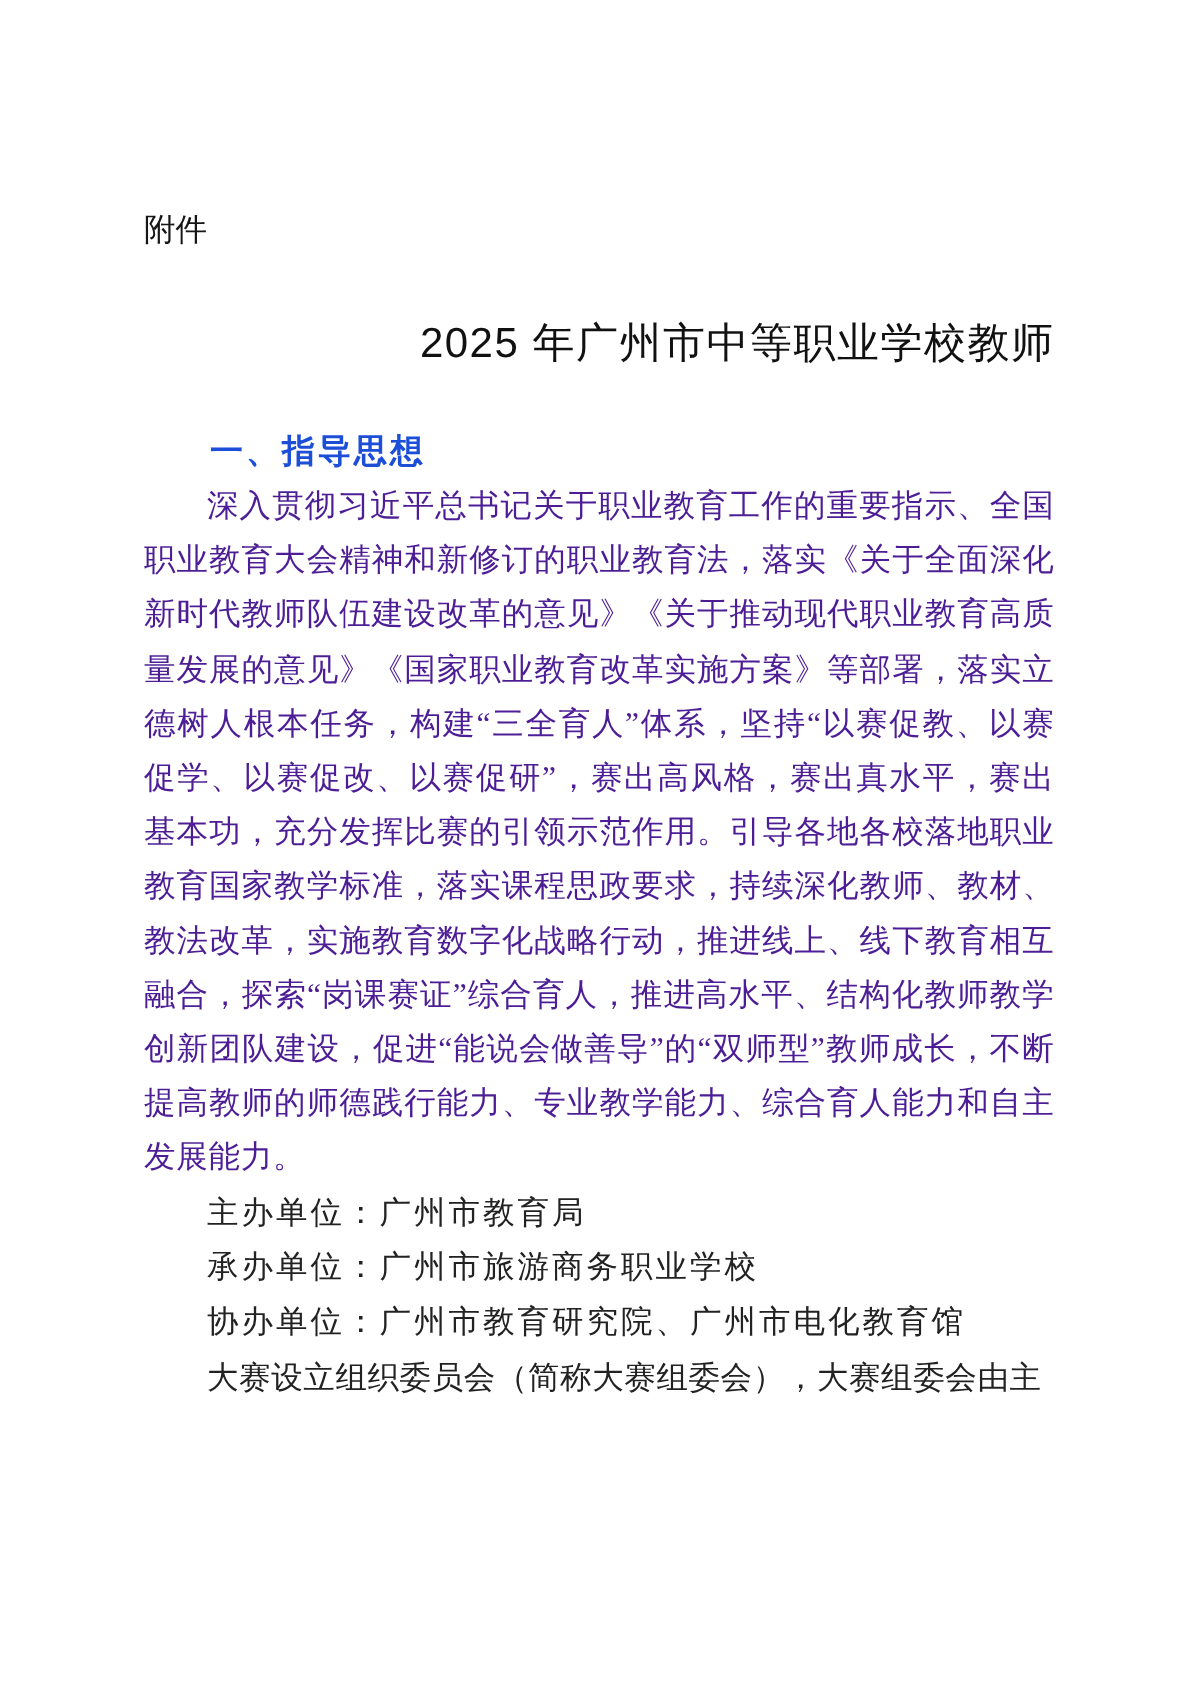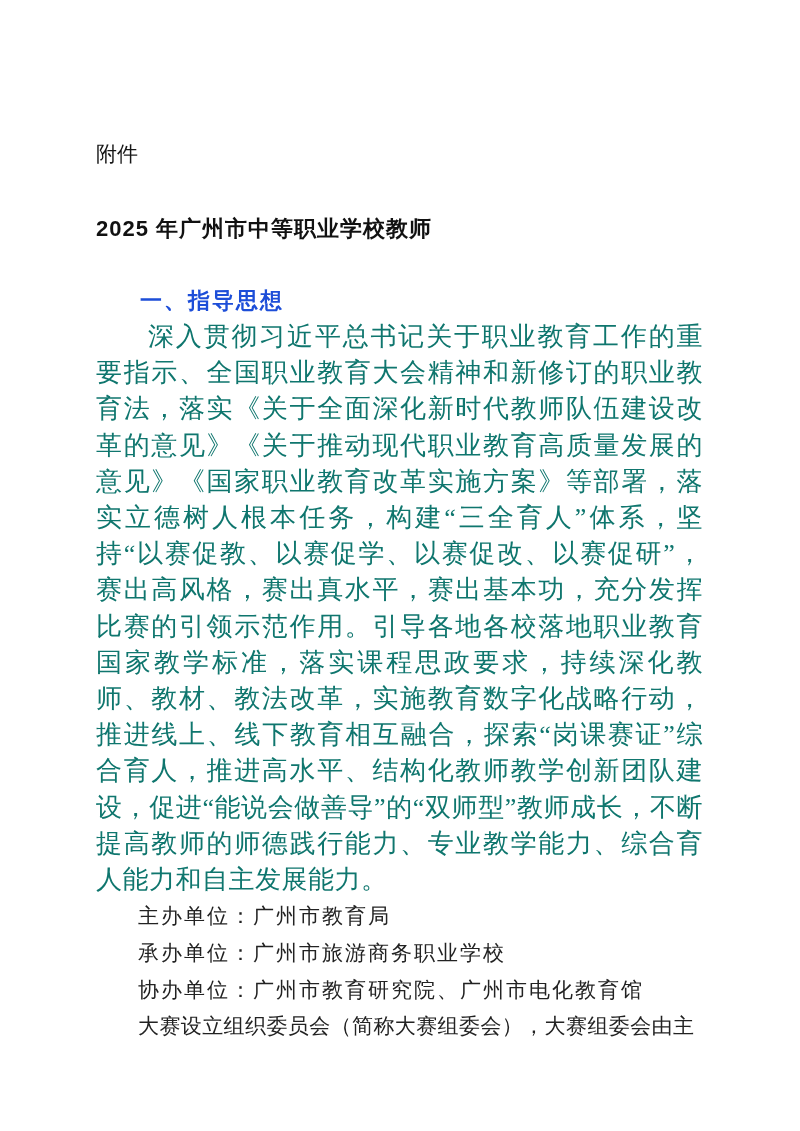--- a/index.html
+++ b/index.html
@@ -21,24 +21,24 @@
   .attachment {
     margin: 137px 0 0 0;
     font-family: "Liberation Sans", sans-serif;
     font-size: 21px;
     line-height: 26px;
     color: #161616;
   }
   .doc-title {
     margin: 40px 0 0 0;
     font-family: "Liberation Sans", sans-serif;
-    font-size: 22px;
+    font-size: 28px;
     line-height: 44px;
-    font-weight: 700;
-    text-align: left;
+    font-weight: 400;
+    text-align: right;
     letter-spacing: 1px;
     color: #111111;
   }
   .doc-title .title-line {
     display: block;
   }
   .sec-heading {
     margin: 32px 0 0 0;
     font-family: "Liberation Sans", sans-serif;
     font-size: 22px;
@@ -47,26 +47,26 @@
     letter-spacing: 2px;
     text-indent: 2em;
     color: #1d4ed8;
   }
   .sec-heading.second {
     margin-top: 19px;
   }
   .body-para {
     margin: 0;
     font-family: "Liberation Serif", serif;
-    font-size: 26px;
+    font-size: 21px;
     line-height: 36.2px;
     letter-spacing: 0.5px;
     text-align: justify;
     text-indent: 2em;
-    color: #0f766e;
+    color: #4c1d95;
   }
   .org-line {
     margin: 0;
     font-family: "Liberation Serif", serif;
     font-size: 21px;
     line-height: 36.7px;
     letter-spacing: 2px;
     text-indent: 2em;
     color: #222222;
   }

